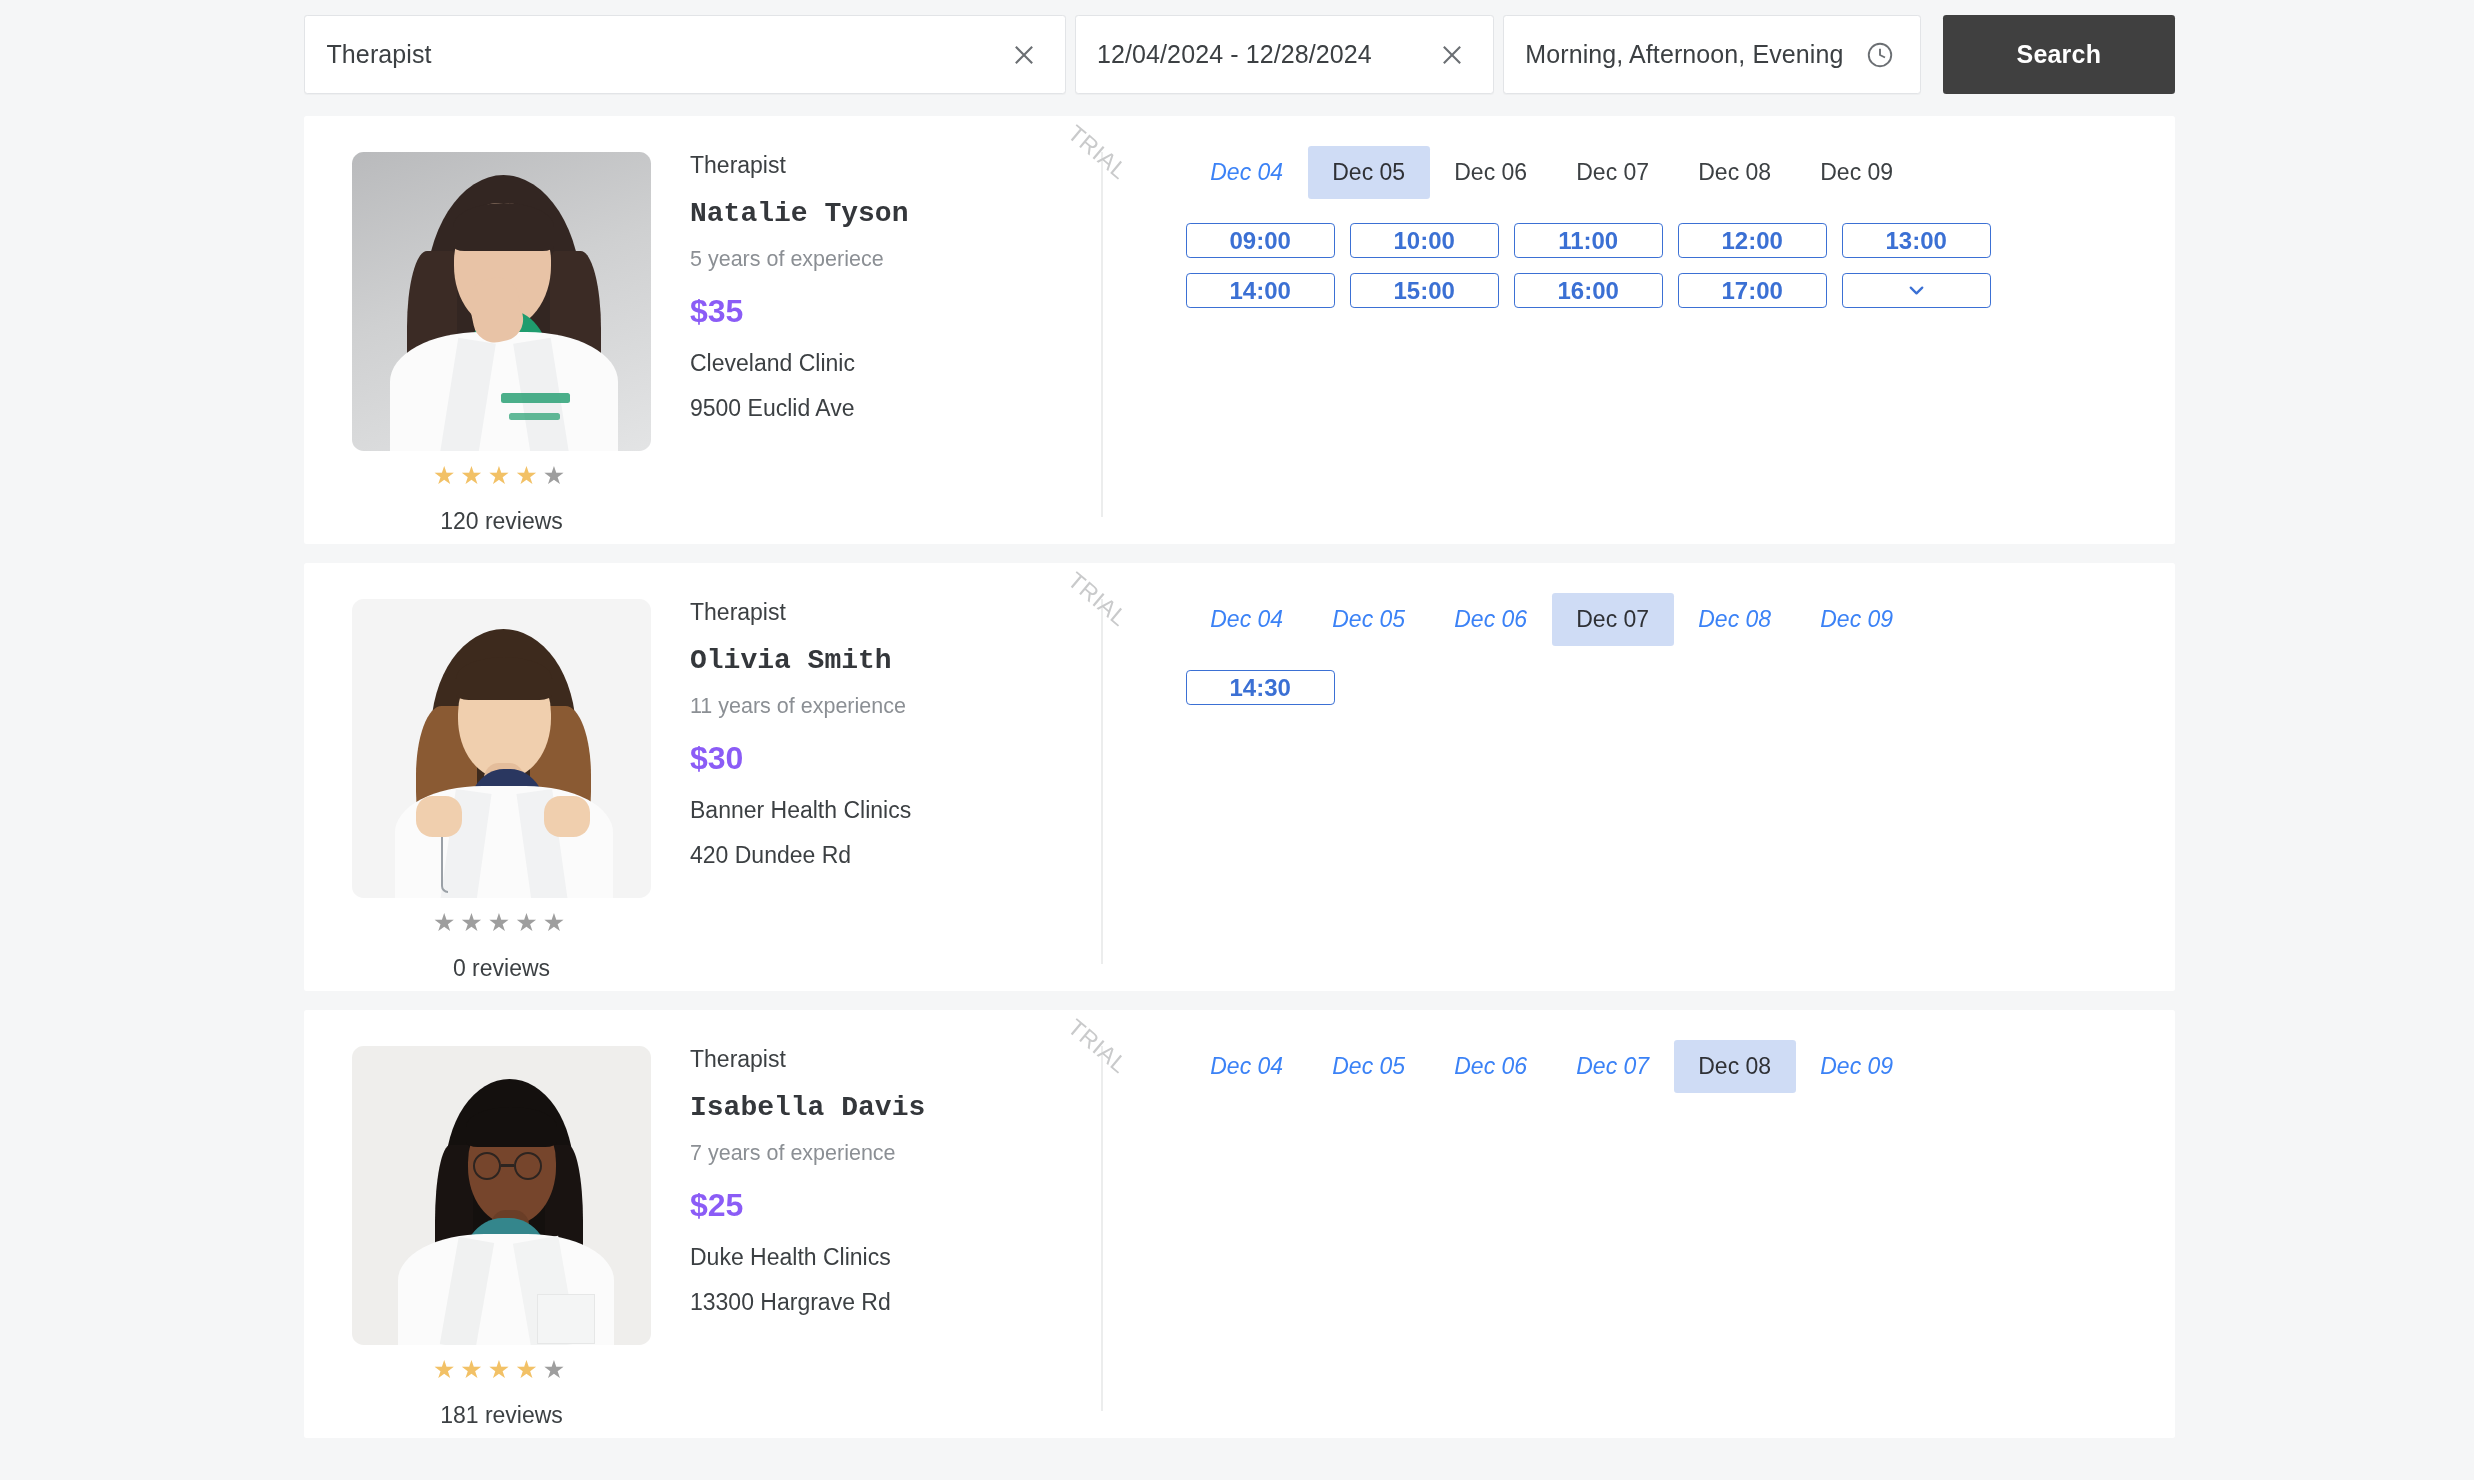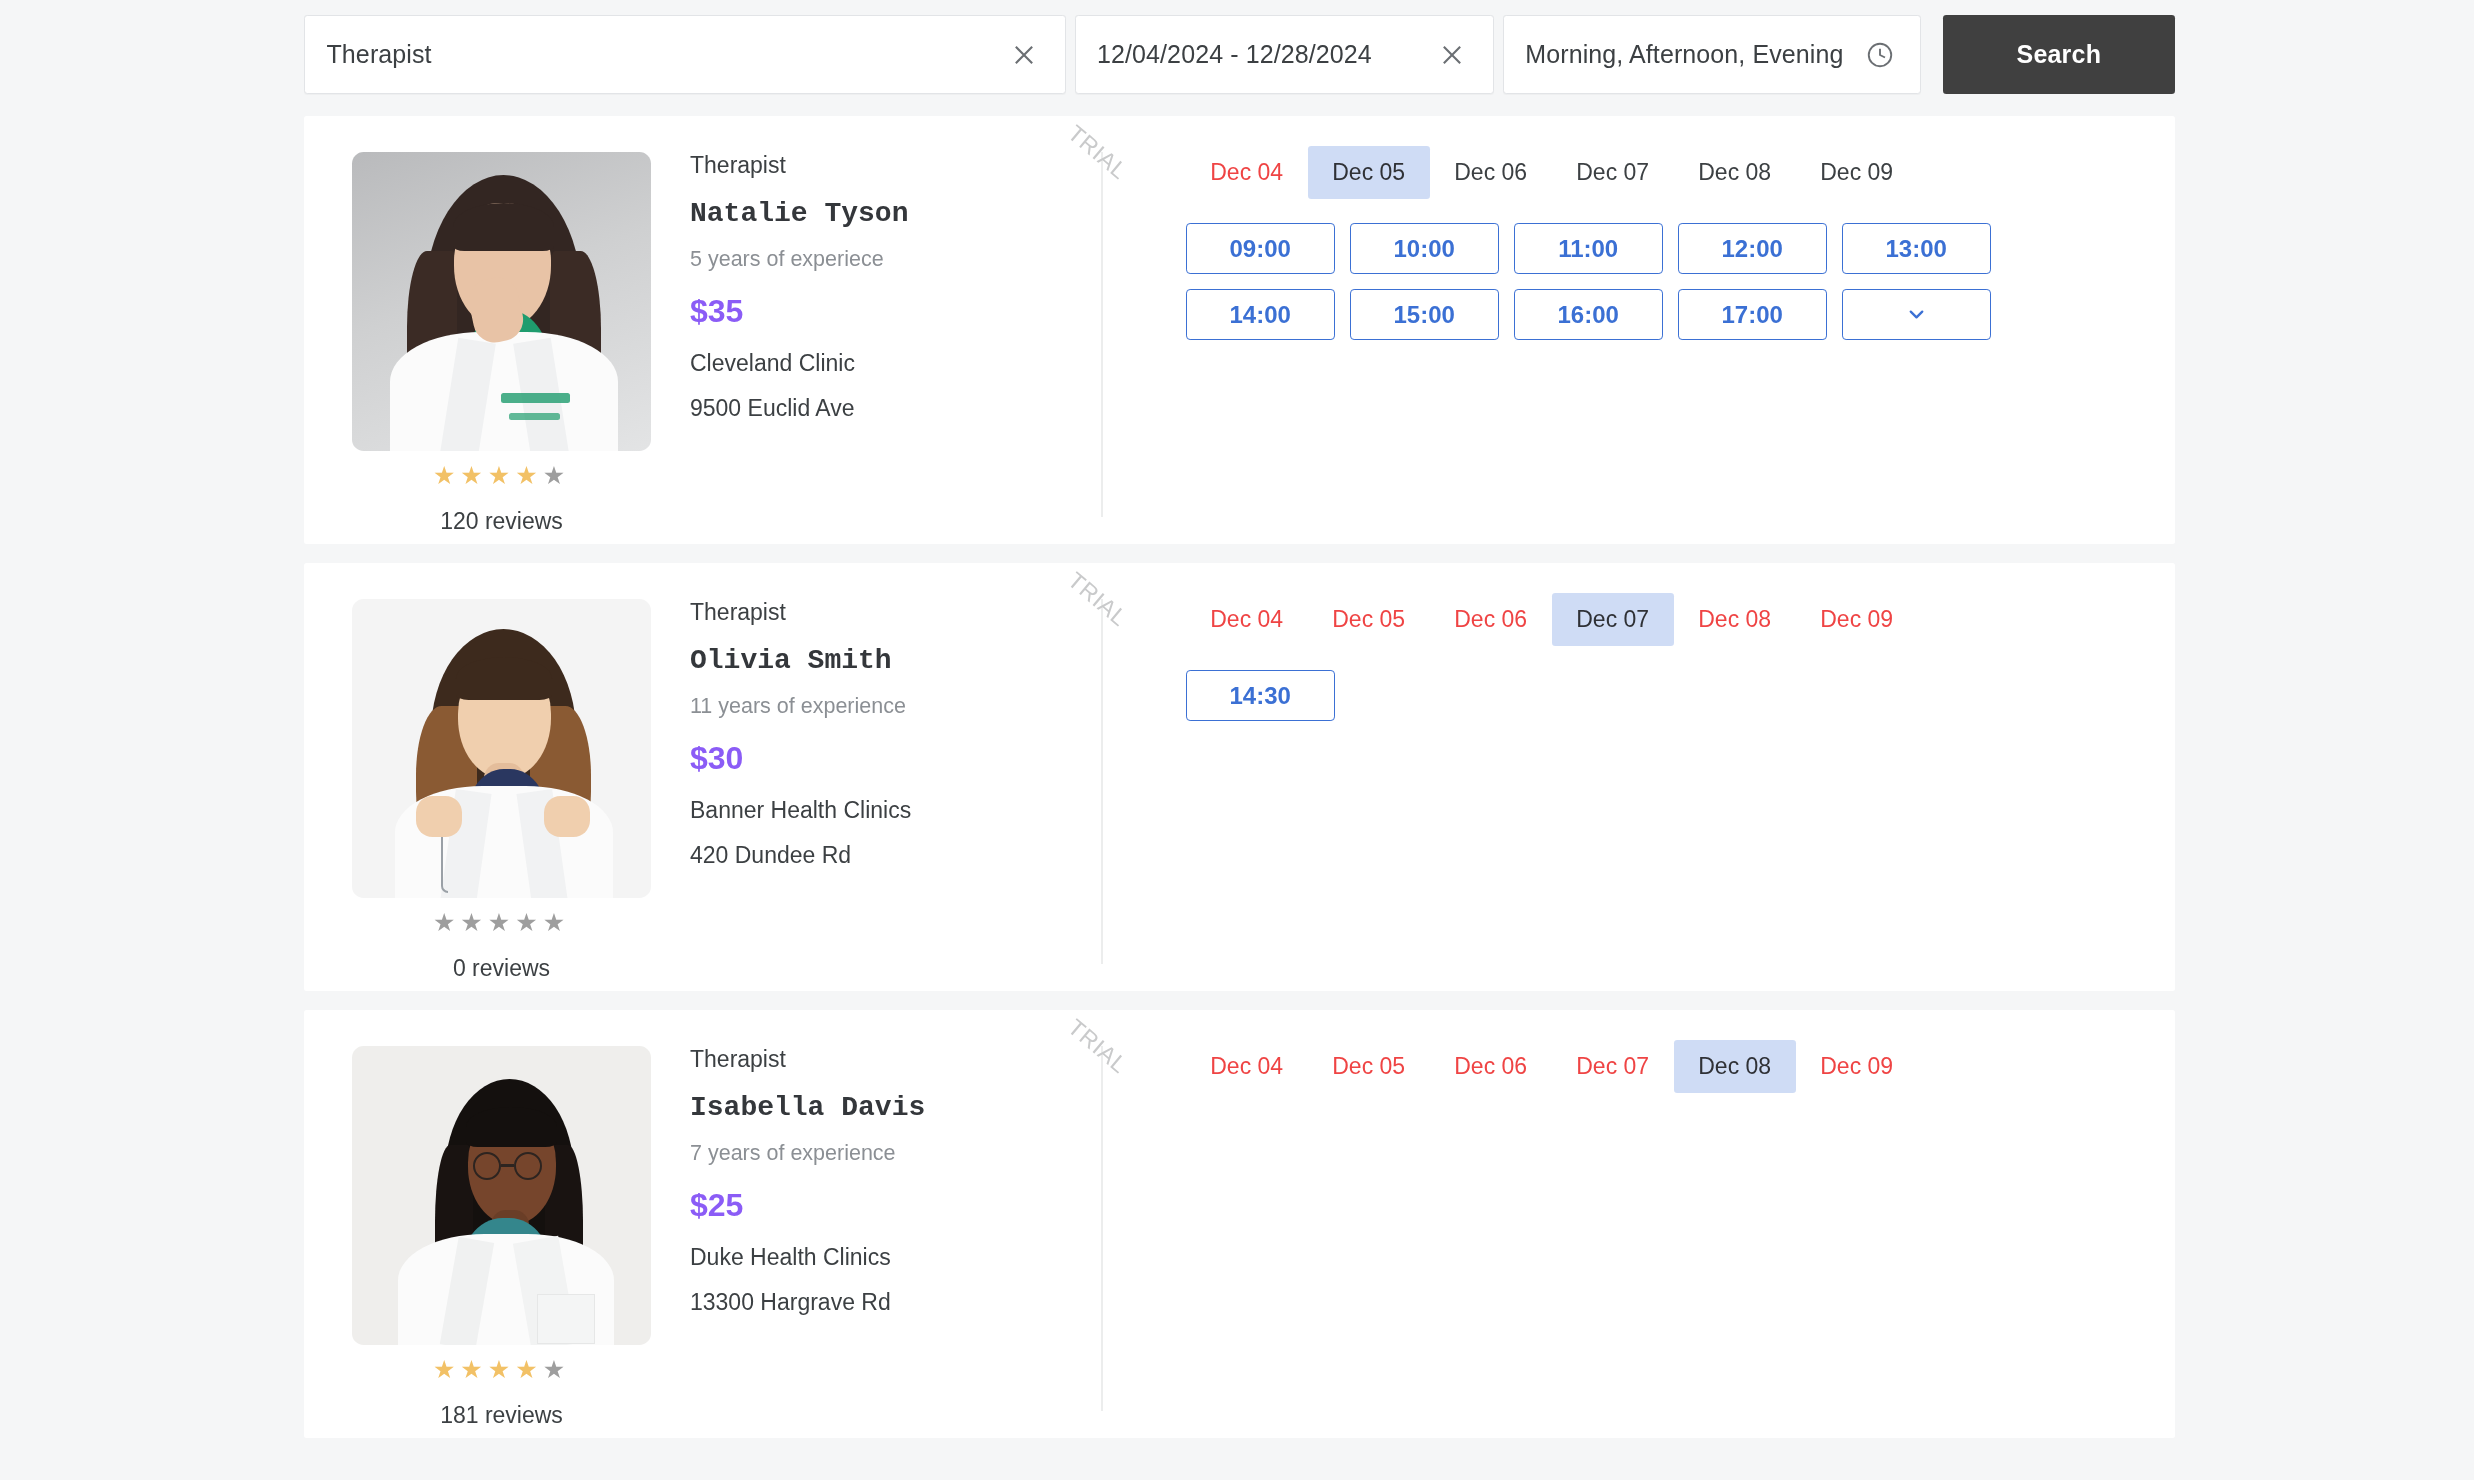--- a/index.html
+++ b/index.html
@@ -147,33 +147,33 @@
   .date-chip {
     min-width: 122px;
     height: 53px;
     display: flex; align-items: center; justify-content: center;
     font-size: 23px;
     color: #3c4043;
     border-radius: 3.3px;
     cursor: pointer;
     padding: 0 15px;
   }
-  .date-chip.muted    { color: #ef4444; }
+  .date-chip.muted    { color: #3b82f6; font-style: italic; }
   .date-chip.selected { background: #cfdcf5; color: #2f3136; }
 
   .slots {
     display: flex;
     flex-wrap: wrap;
     gap: 15px;
     margin-top: 24px;
     max-width: 830px;
   }
   .slot {
     width: 149px;
-    height: 51px;
+    height: 35px;
     border: 1.7px solid #3b70d4;
     border-radius: 4.1px;
     background: #fff;
     color: #3b70d4;
     font-family: "Liberation Sans", sans-serif;
     font-size: 24px;
     font-weight: bold;
     display: flex; align-items: center; justify-content: center;
     cursor: pointer;
   }

